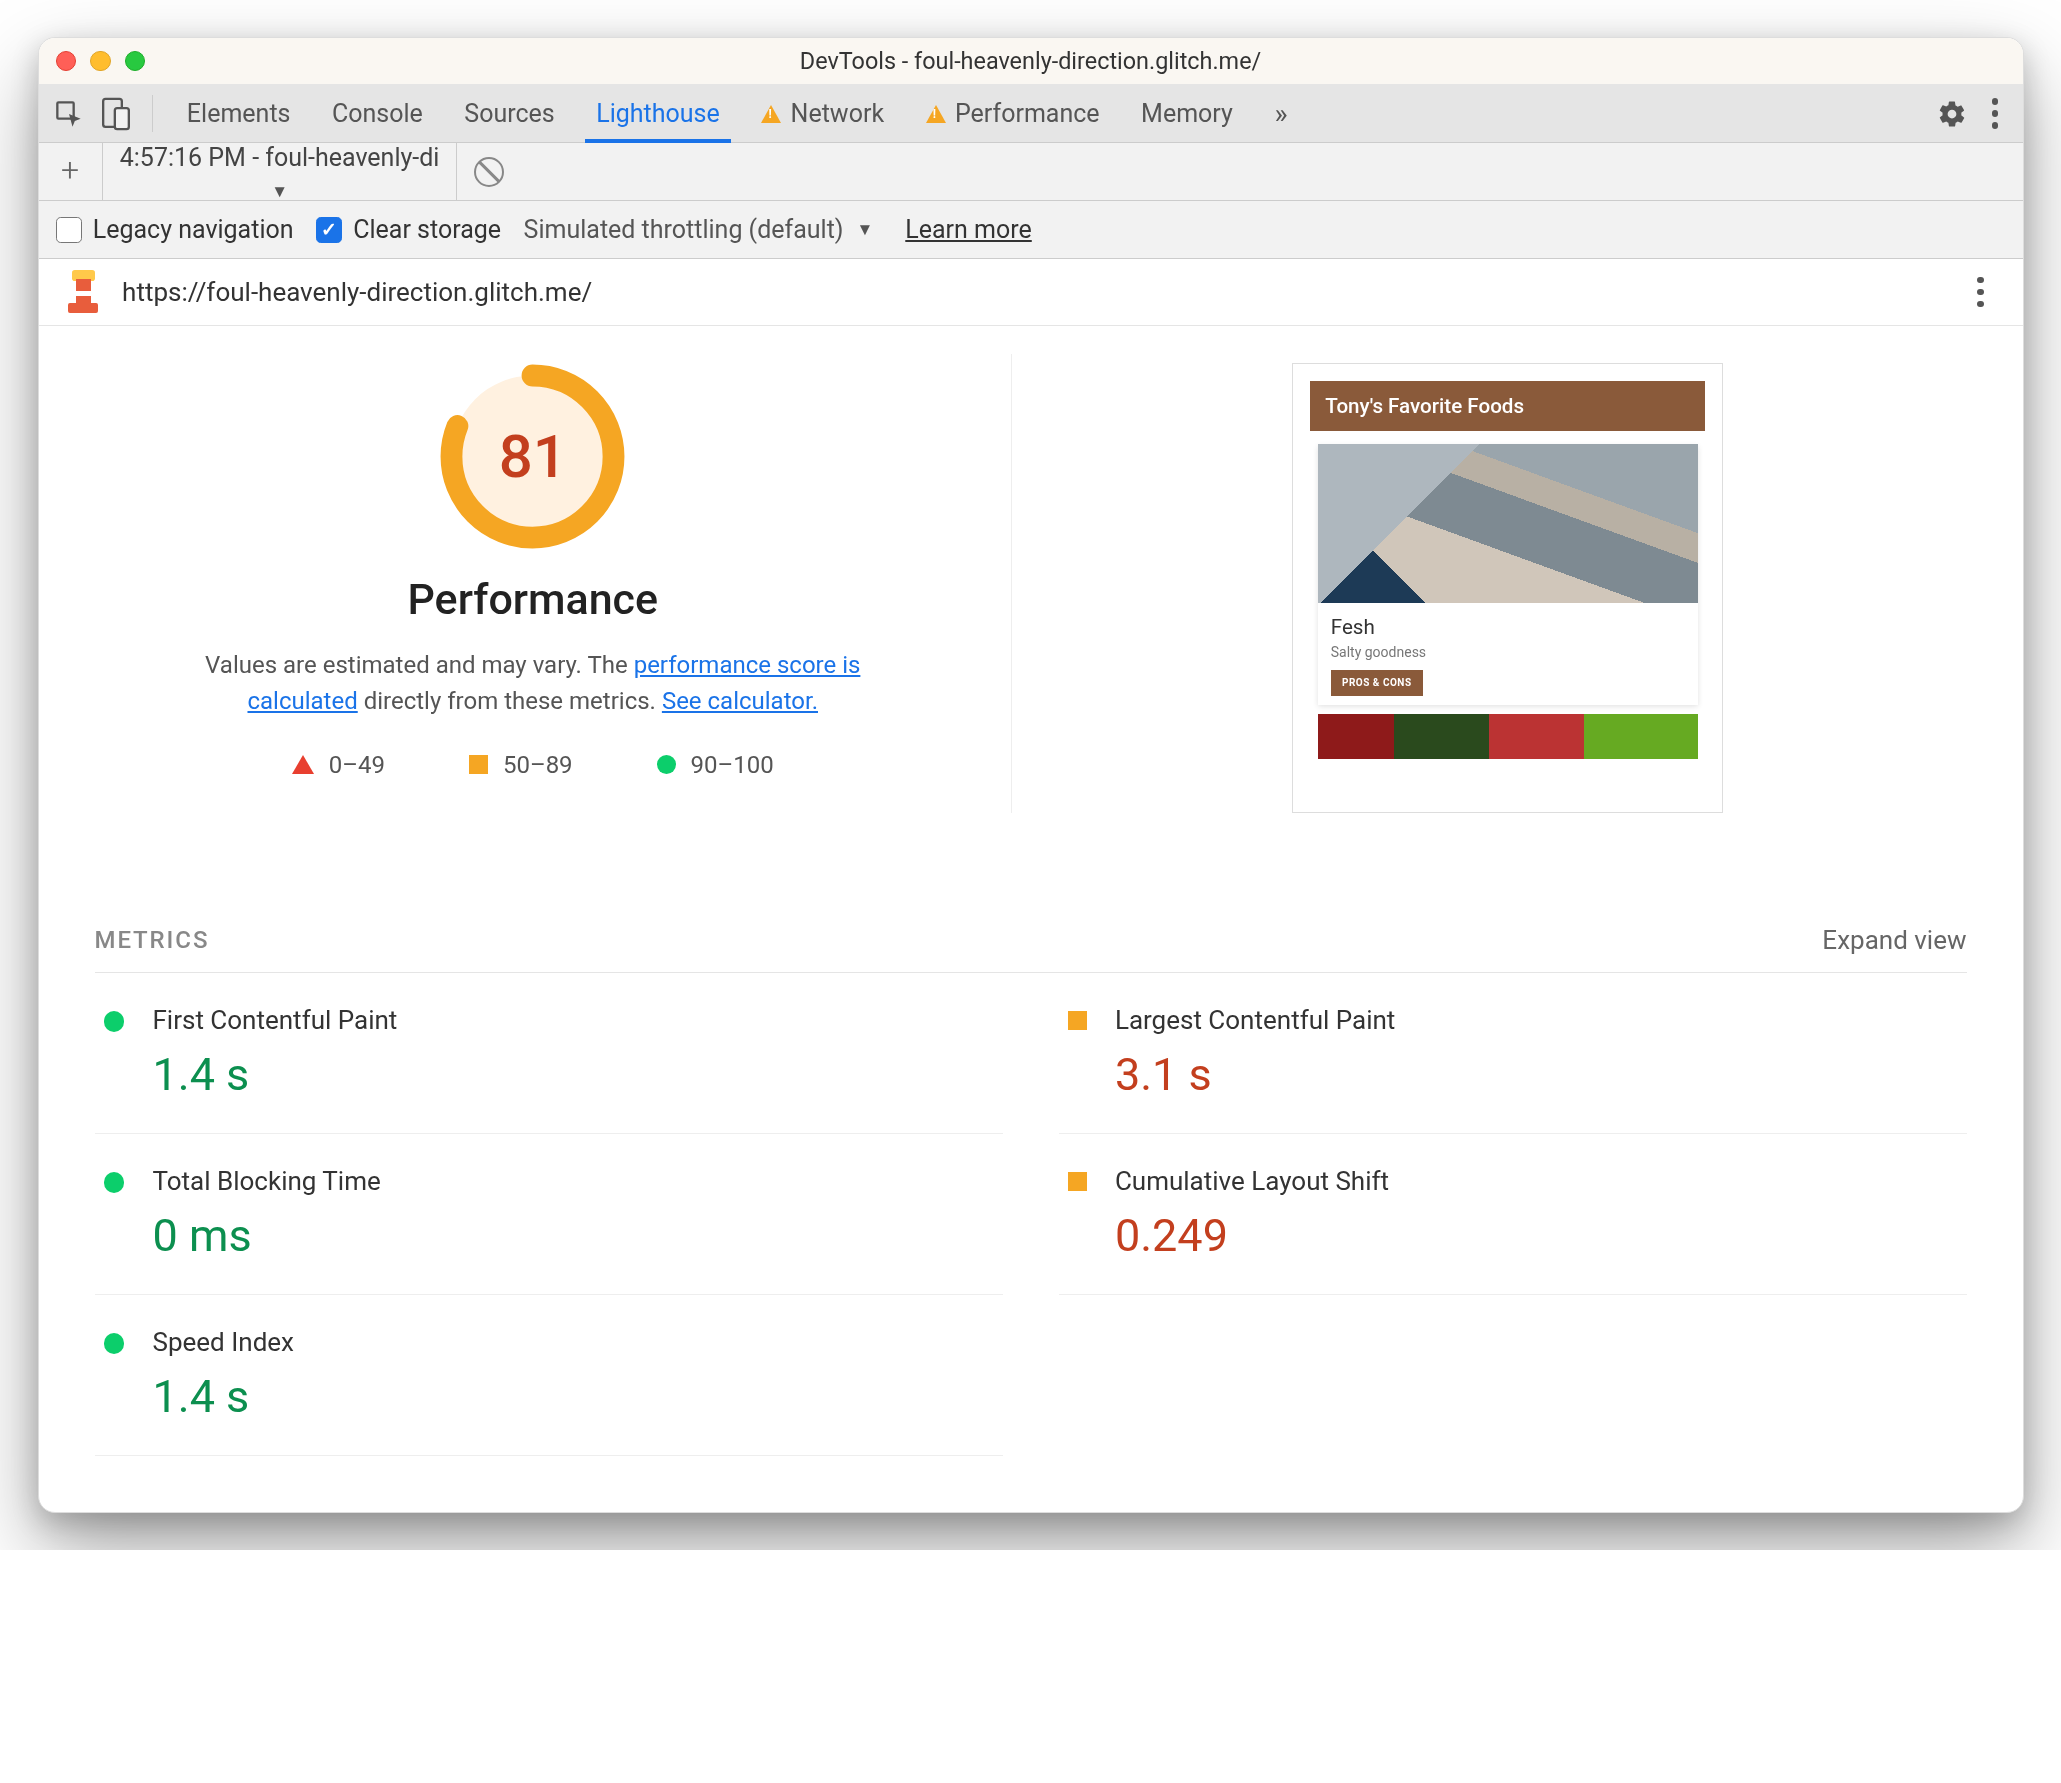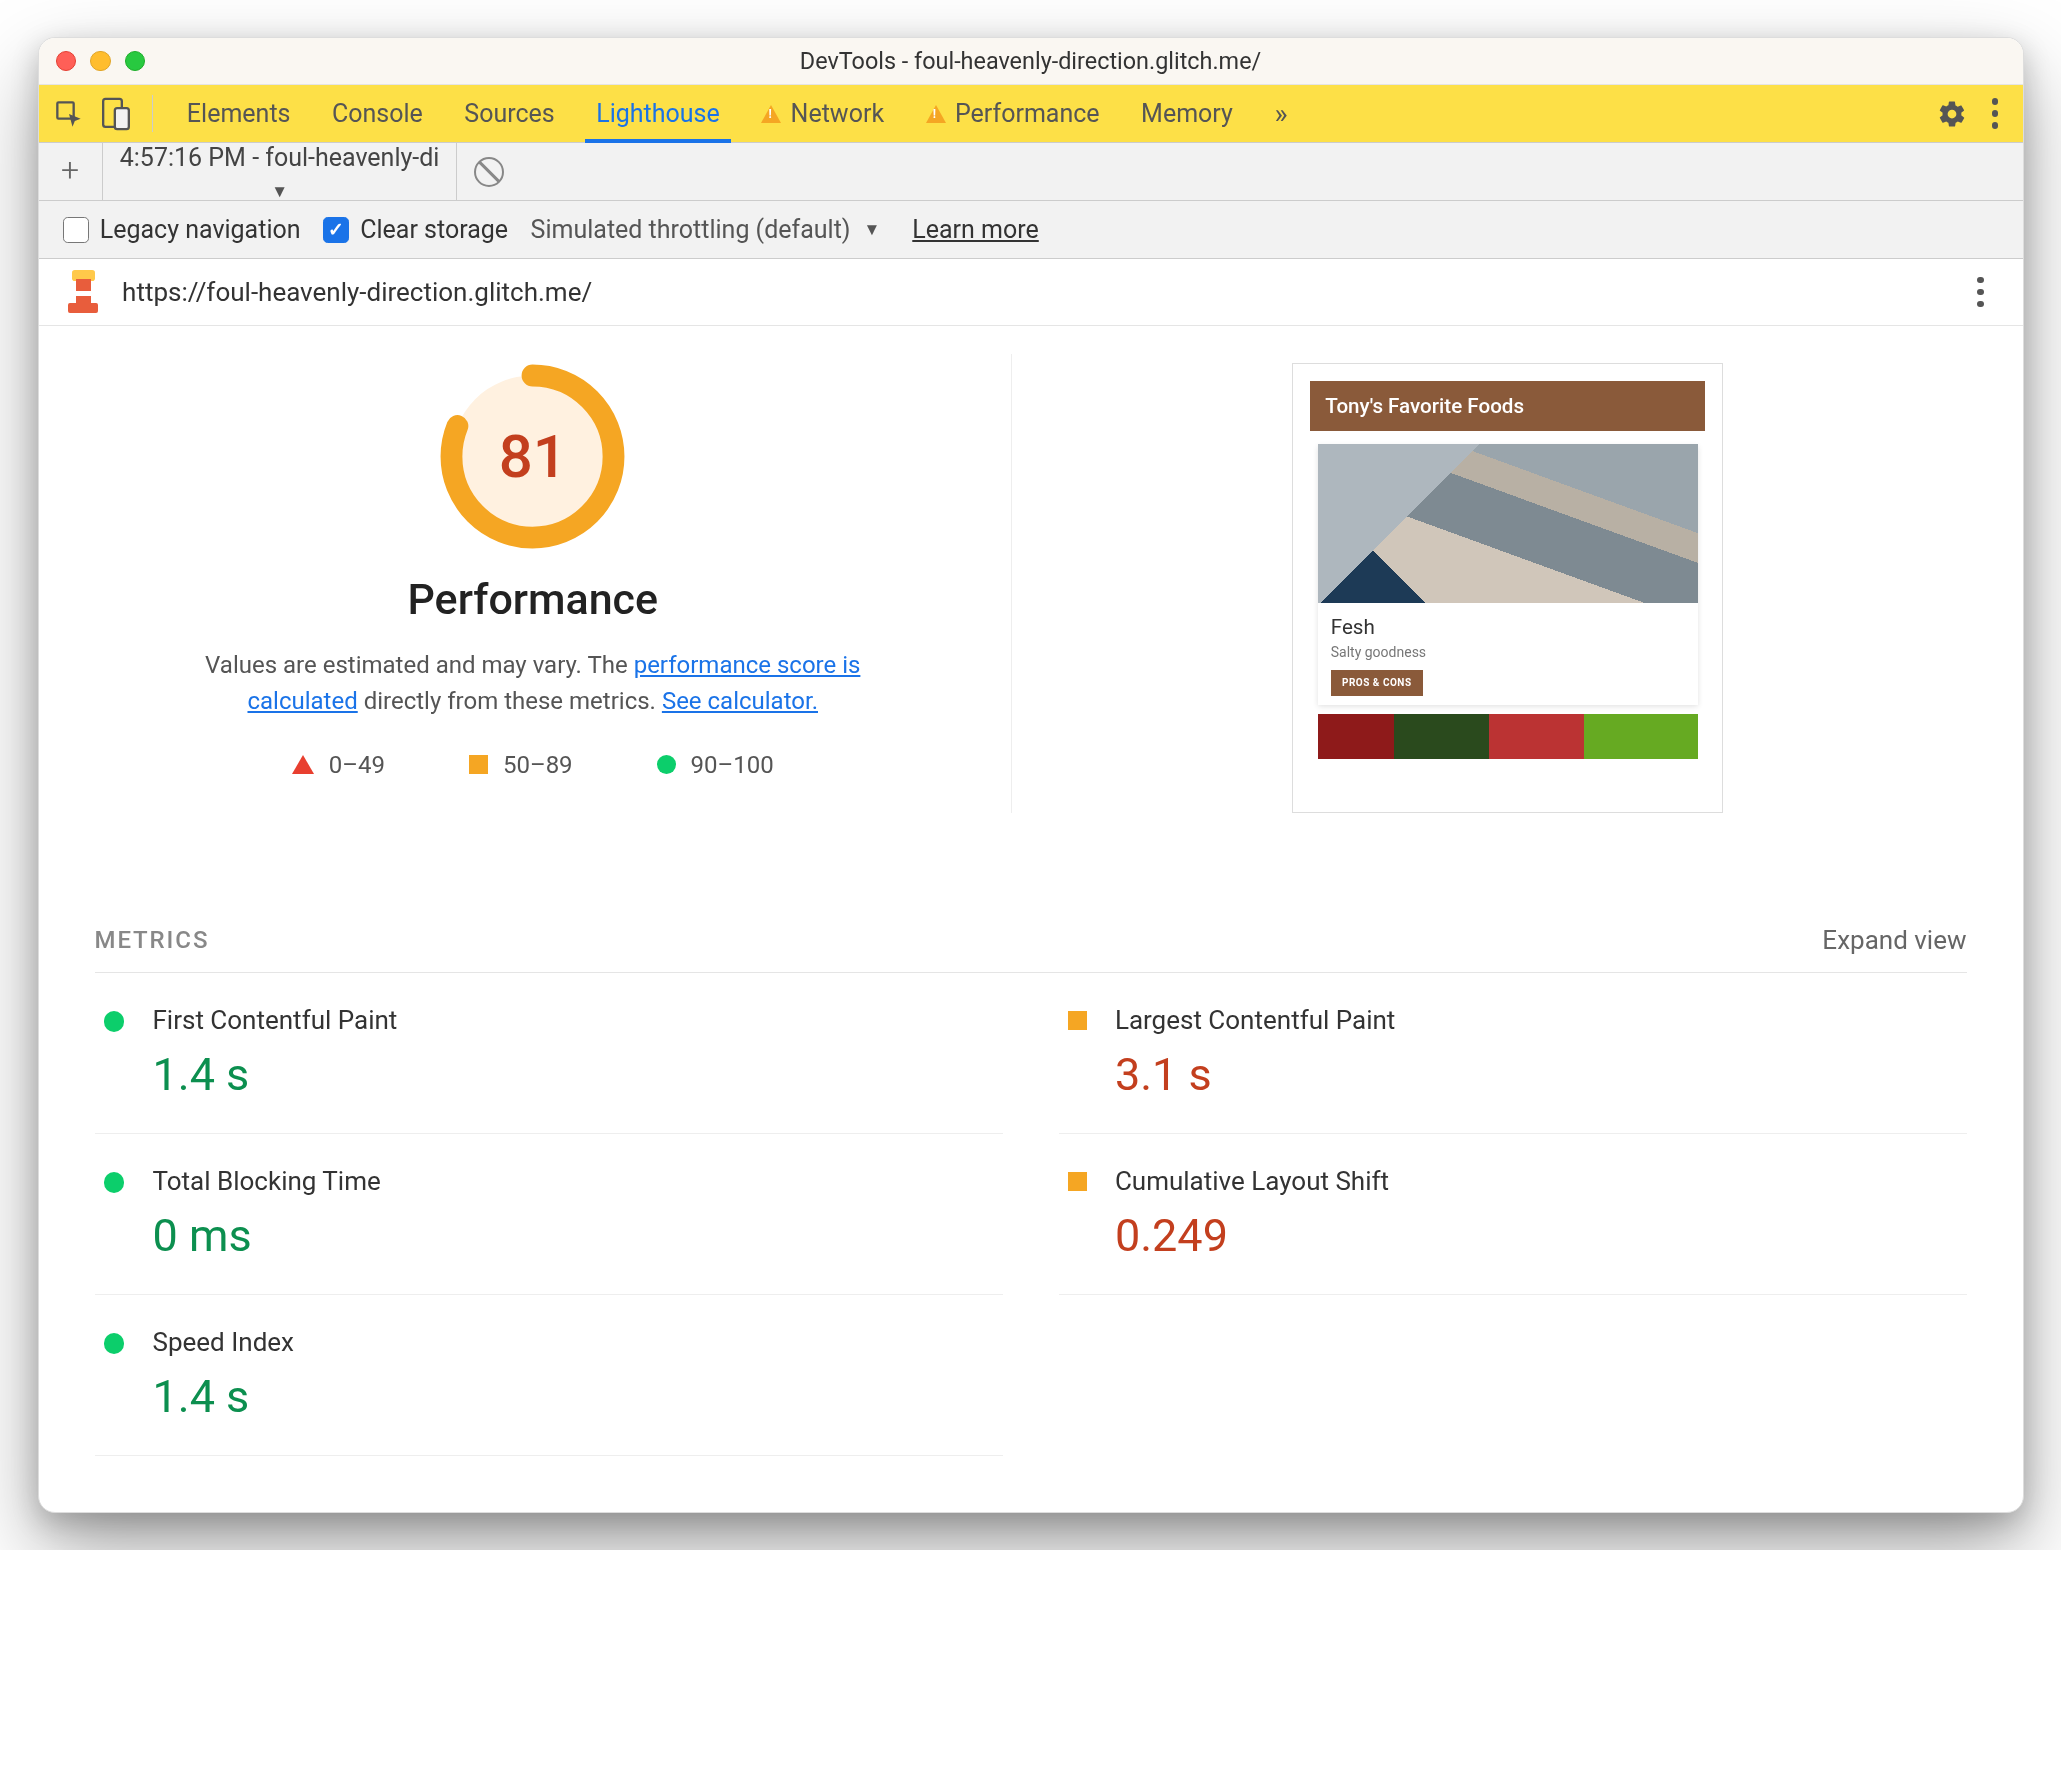--- a/index.html
+++ b/index.html
@@ -34,21 +34,21 @@
   .tl.yellow { background: #ffbd2e; border: 0.9px solid #e0a528; }
   .tl.green { background: #28c940; border: 0.9px solid #1dad29; }
   .titlebar .title {
     position: absolute; left: 0; right: 0; text-align: center;
     font-size: 23.4px; font-weight: 400; color: #333;
     pointer-events: none;
   }
   
   .tabstrip {
     height: 58px;
-    background: #fde047;
+    background: #e5e5e5;
     border-bottom: 0.9px solid #ccc;
     display: flex;
     align-items: center;
     padding: 0 11.2px;
     gap: 7.5px;
     font-size: 25px;
     color: #555;
   }
   .tool-icon {
     width: 39px; height: 39px; display: flex; align-items: center; justify-content: center;
@@ -94,21 +94,21 @@
     position: relative;
   }
   .noentry::after {
     content:""; position:absolute; width: 28px; height: 2.8px; background:#888;
     top: 11.2px; left: -1.9px; transform: rotate(45deg);
   }
 
   
   .optsbar {
     height: 58px; background: #f2f2f2; border-bottom: 0.9px solid #ccc;
-    display: flex; align-items: center; padding: 0 24px; gap: 22.5px;
+    display: flex; align-items: center; padding: 0 17px; gap: 22.5px;
     font-size: 25px; color: #333;
   }
   .cb {
     width: 26px; height: 26px; border: 1.9px solid #777; border-radius: 4.7px; background:#fff;
     display:inline-flex; align-items:center; justify-content:center; color:#fff;
   }
   .cb.checked { background: #1a73e8; border-color:#1a73e8; }
   .cb.checked::after { content:"✓"; font-size: 19px; font-weight: 700;}
   .optlabel { display:flex; align-items:center; gap: 11.2px;}
   .throttle { color:#555; display:flex; align-items:center; gap: 13px;}

